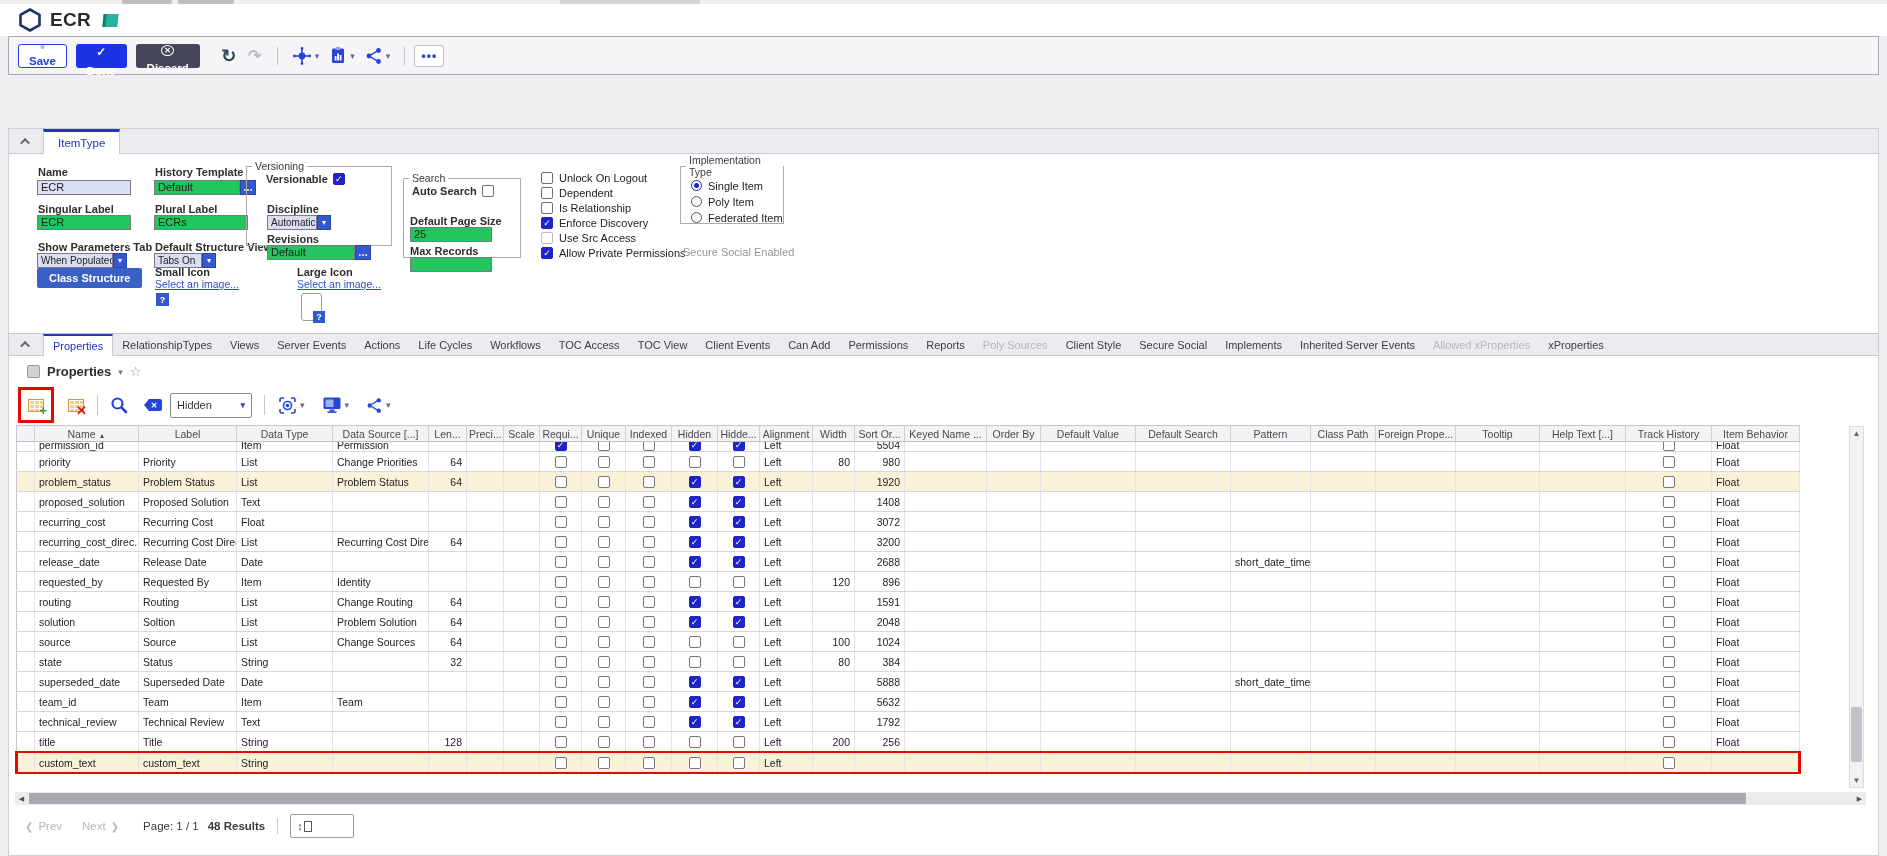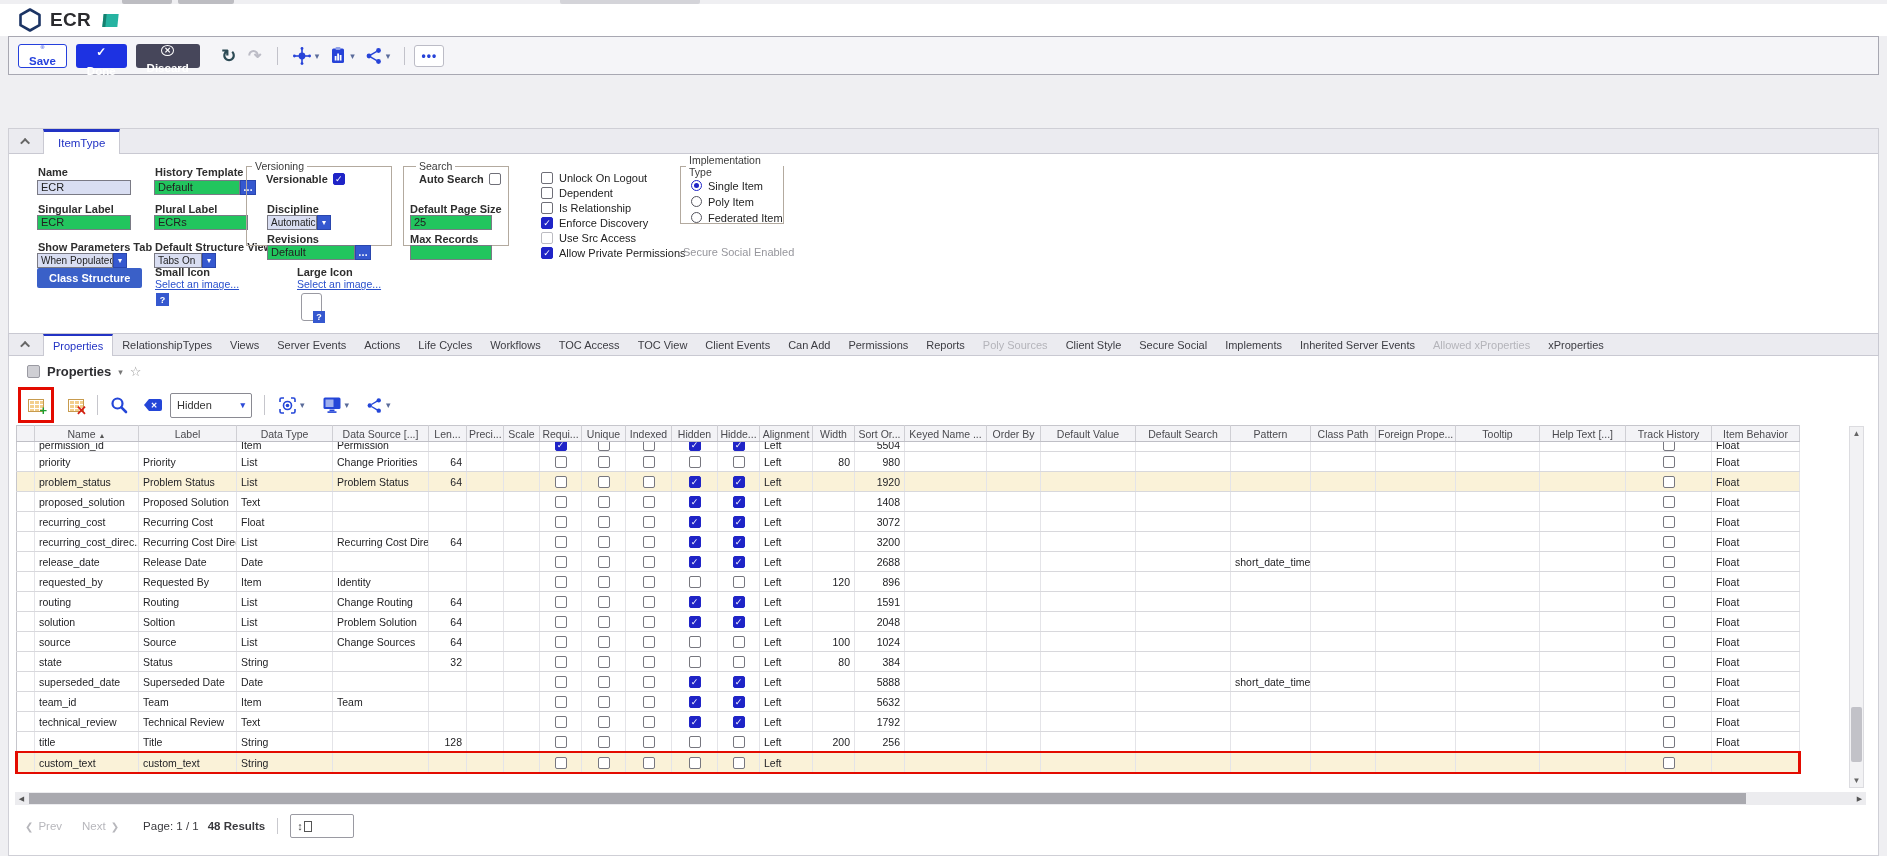--- a/index.html
+++ b/index.html
@@ -251,21 +251,21 @@
           <span class="finput lav" style="position:static;width:50px;font-size:10px;">Automatic</span>
           <span class="dd-btn">▾</span>
         </span>
         <div class="flabel" style="left:20px;top:61px;">Revisions</div>
         <span class="fieldgrp" style="left:20px;top:73px;">
           <span class="finput" style="position:static;width:88px;">Default</span>
           <span class="mini-btn">…</span>
         </span>
       </fieldset>
 
-      <fieldset class="grp" style="left:394px;top:6px;width:106px;height:86px;padding-left:7px;">
+      <fieldset class="grp" style="left:394px;top:18px;width:118px;height:86px;">
         <legend>Search</legend>
         <div style="display:flex;align-items:center;gap:5px;margin:1px 0 0 8px;">
           <span class="flabel" style="position:static;">Auto Search</span>
           <span class="cb"></span>
         </div>
         <div class="flabel" style="left:6px;top:31px;">Default Page Size</div>
         <span class="finput" style="left:6px;top:43px;width:82px;">25</span>
         <div class="flabel" style="left:6px;top:61px;text-align:center;">Max Records</div>
         <span class="finput" style="left:6px;top:73px;width:82px;"></span>
       </fieldset>

